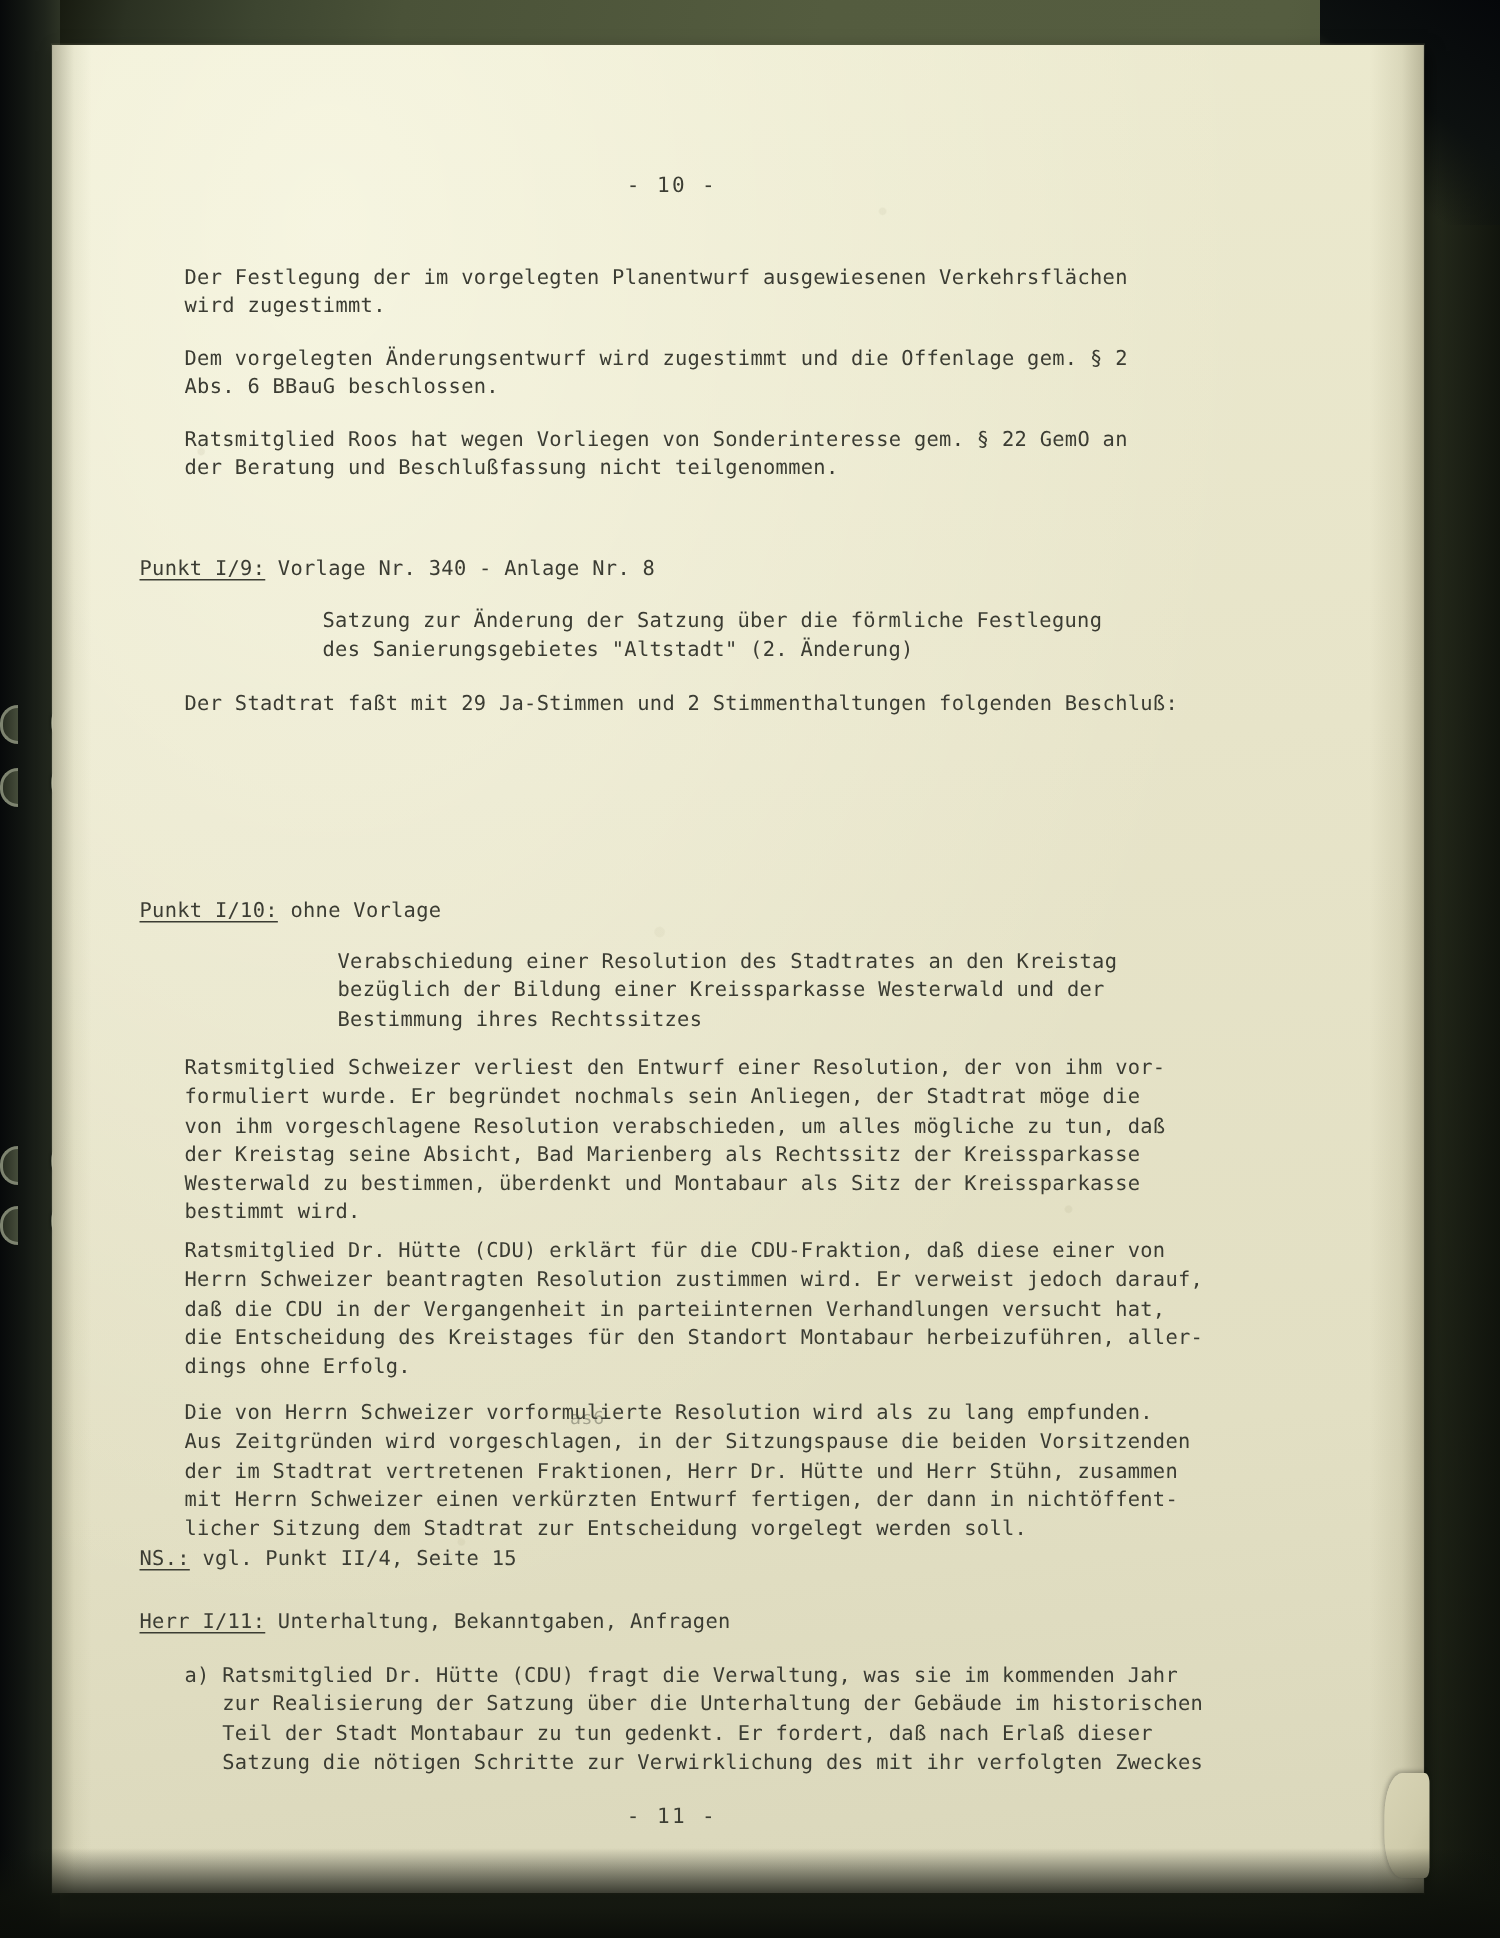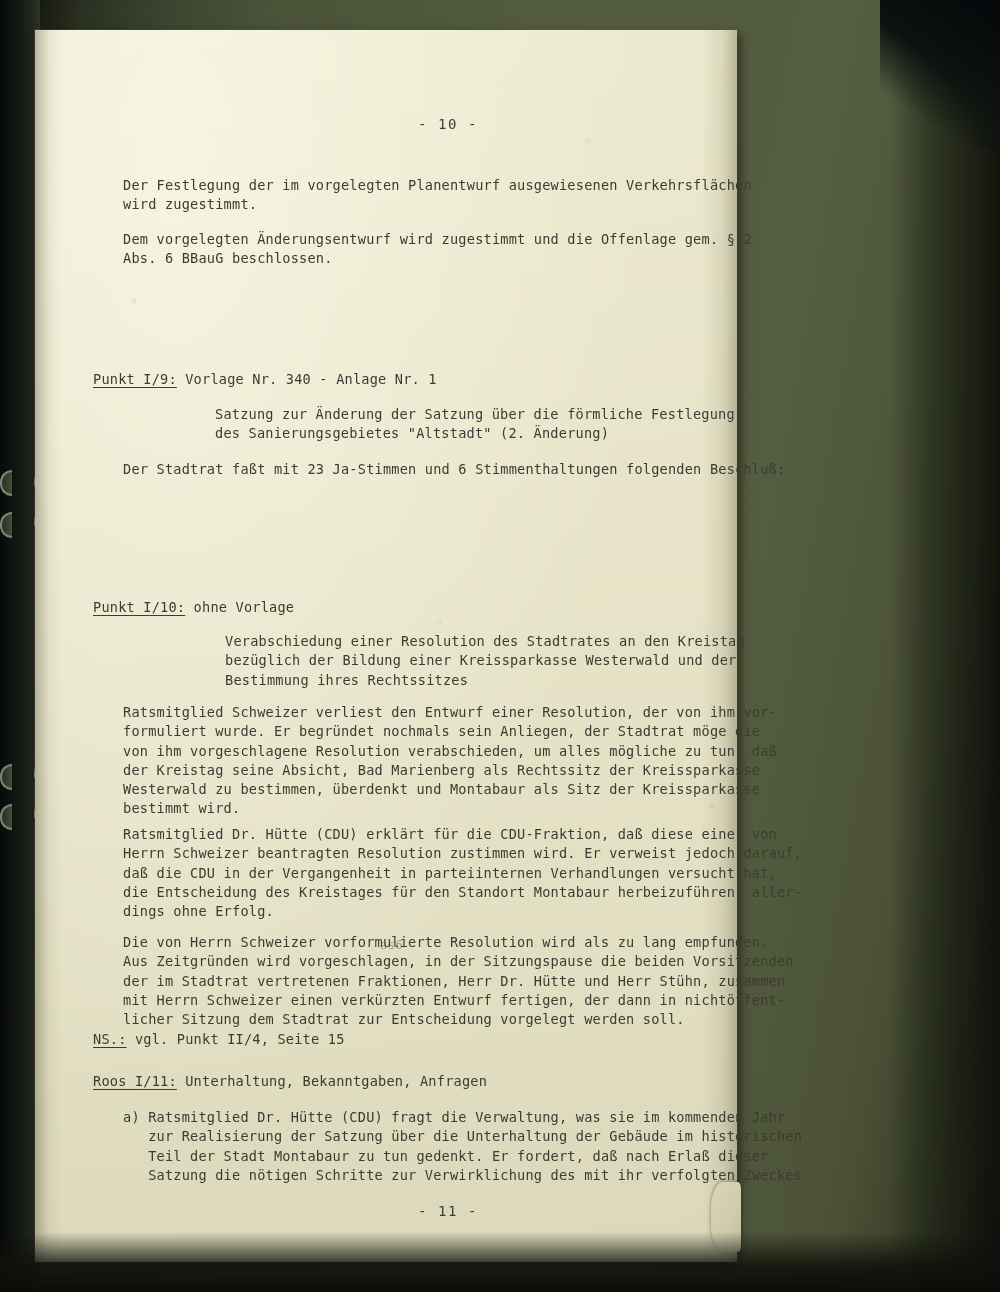--- a/index.html
+++ b/index.html
@@ -48,21 +48,21 @@
     right: 0; top: 0;
     width: 120px; height: 150px;
     background: linear-gradient(215deg, #05070a 0%, #0d1110 45%, rgba(20,24,18,0) 75%);
   }
 
   
   #page {
     position: absolute;
     left: 35px;
     top: 30px;
-    width: 702px;
+    width: 914px;
     height: 1232px;
     background: #e6e4cf;
     background-image:
       radial-gradient(ellipse at 20% 10%, rgba(255,255,240,0.55), rgba(0,0,0,0) 60%),
       linear-gradient(175deg, #eceacf 0%, #e7e4c9 40%, #e2dfc3 75%, #dad7bb 100%);
     box-shadow: 3px 4px 10px rgba(0,0,0,0.55), 0 0 0 1px rgba(120,120,90,0.25);
   }
   
   #page-curl {
     position: absolute;
@@ -210,27 +210,29 @@
     <div id="text">
 
       <div class="pagenum" id="pagenum-top">- 10 -</div>
 
       <div class="para" style="top:146px;">Der Festlegung der im vorgelegten Planentwurf ausgewiesenen Verkehrsflächen
 wird zugestimmt.</div>
 
       <div class="para" style="top:200px;">Dem vorgelegten Änderungsentwurf wird zugestimmt und die Offenlage gem. § 2
 Abs. 6 BBauG beschlossen.</div>
 
-
-      <div class="head-line" style="top:340px;"><span class="label">Punkt I/9:</span><span class="head-rest"> Vorlage Nr. 340 - Anlage Nr. 1</span></div>
+      <div class="para" style="top:254px;">Ratsmitglied Roos hat wegen Vorliegen von Sonderinteresse gem. § 22 GemO an
+der Beratung und Beschlußfassung nicht teilgenommen.</div>
+
+      <div class="head-line" style="top:340px;"><span class="label">Punkt I/9:</span><span class="head-rest"> Vorlage Nr. 340 - Anlage Nr. 8</span></div>
 
       <div class="para indent" style="top:375px;">Satzung zur Änderung der Satzung über die förmliche Festlegung
 des Sanierungsgebietes "Altstadt" (2. Änderung)</div>
 
-      <div class="para" style="top:430px;">Der Stadtrat faßt mit 23 Ja-Stimmen und 6 Stimmenthaltungen folgenden Beschluß:</div>
+      <div class="para" style="top:430px;">Der Stadtrat faßt mit 29 Ja-Stimmen und 2 Stimmenthaltungen folgenden Beschluß:</div>
 
 
       <div class="head-line" style="top:568px;"><span class="label">Punkt I/10:</span><span class="head-rest"> ohne Vorlage</span></div>
 
       <div class="para indent" style="top:602px; left:160px;">Verabschiedung einer Resolution des Stadtrates an den Kreistag
 bezüglich der Bildung einer Kreissparkasse Westerwald und der
 Bestimmung ihres Rechtssitzes</div>
 
       <div class="para" style="top:673px;">Ratsmitglied Schweizer verliest den Entwurf einer Resolution, der von ihm vor-
 formuliert wurde. Er begründet nochmals sein Anliegen, der Stadtrat möge die
@@ -248,21 +250,21 @@
       <div class="para" style="top:903px;">Die von Herrn Schweizer vorformulierte Resolution wird als zu lang empfunden.
 Aus Zeitgründen wird vorgeschlagen, in der Sitzungspause die beiden Vorsitzenden
 der im Stadtrat vertretenen Fraktionen, Herr Dr. Hütte und Herr Stühn, zusammen
 mit Herrn Schweizer einen verkürzten Entwurf fertigen, der dann in nichtöffent-
 licher Sitzung dem Stadtrat zur Entscheidung vorgelegt werden soll.</div>
 
       <div class="smudge" style="top:906px; left:345px;">as6</div>
 
       <div class="head-line" style="top:1000px;"><span class="label">NS.:</span><span class="head-rest"> vgl. Punkt II/4, Seite 15</span></div>
 
-      <div class="head-line" style="top:1042px;"><span class="label">Roos I/11:</span><span class="head-rest"> Unterhaltung, Bekanntgaben, Anfragen</span></div>
+      <div class="head-line" style="top:1042px;"><span class="label">Herr I/11:</span><span class="head-rest"> Unterhaltung, Bekanntgaben, Anfragen</span></div>
 
       <div class="para hang" style="top:1078px;">a) Ratsmitglied Dr. Hütte (CDU) fragt die Verwaltung, was sie im kommenden Jahr
    zur Realisierung der Satzung über die Unterhaltung der Gebäude im historischen
    Teil der Stadt Montabaur zu tun gedenkt. Er fordert, daß nach Erlaß dieser
    Satzung die nötigen Schritte zur Verwirklichung des mit ihr verfolgten Zweckes</div>
 
       <div class="pagenum" id="pagenum-bottom">- 11 -</div>
 
     </div>
   </div>

